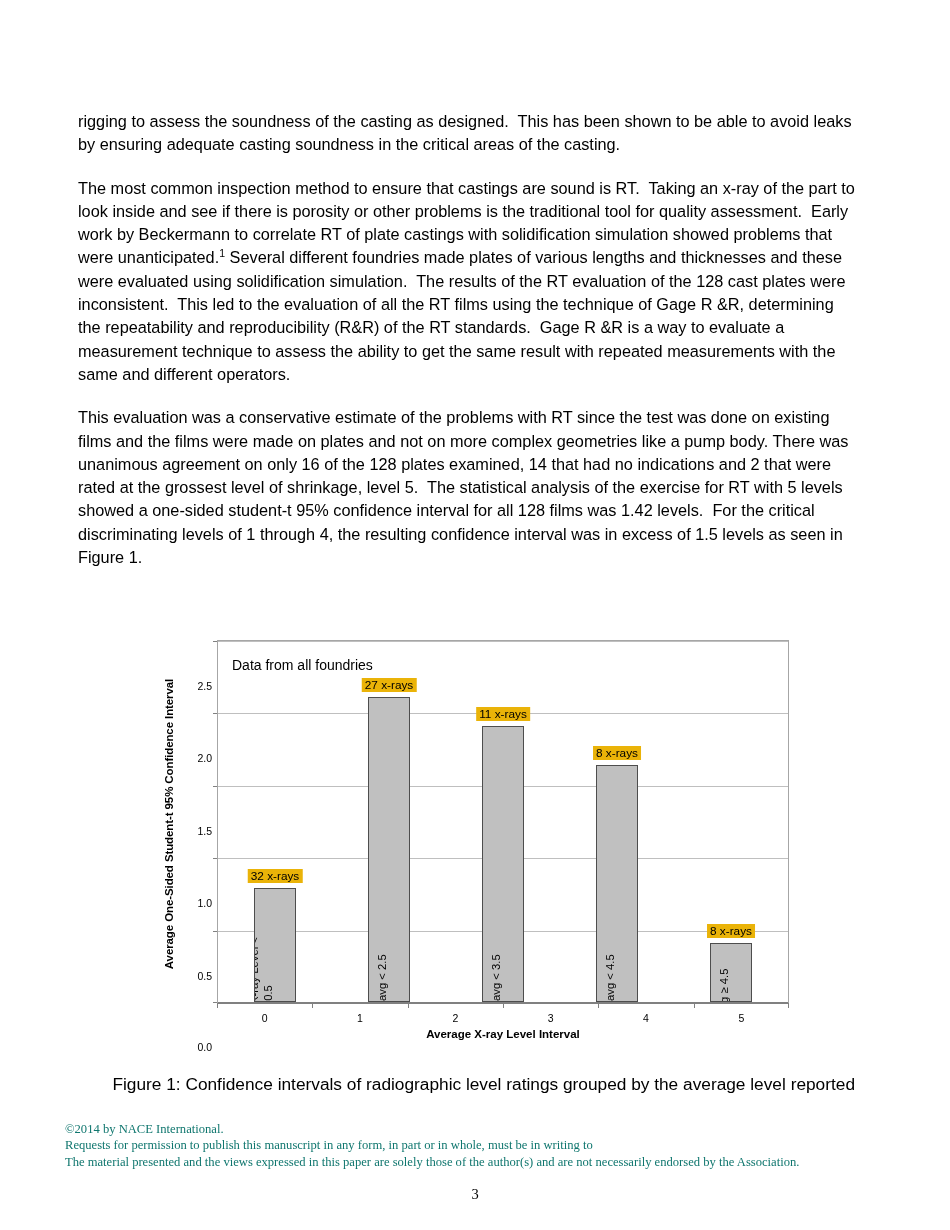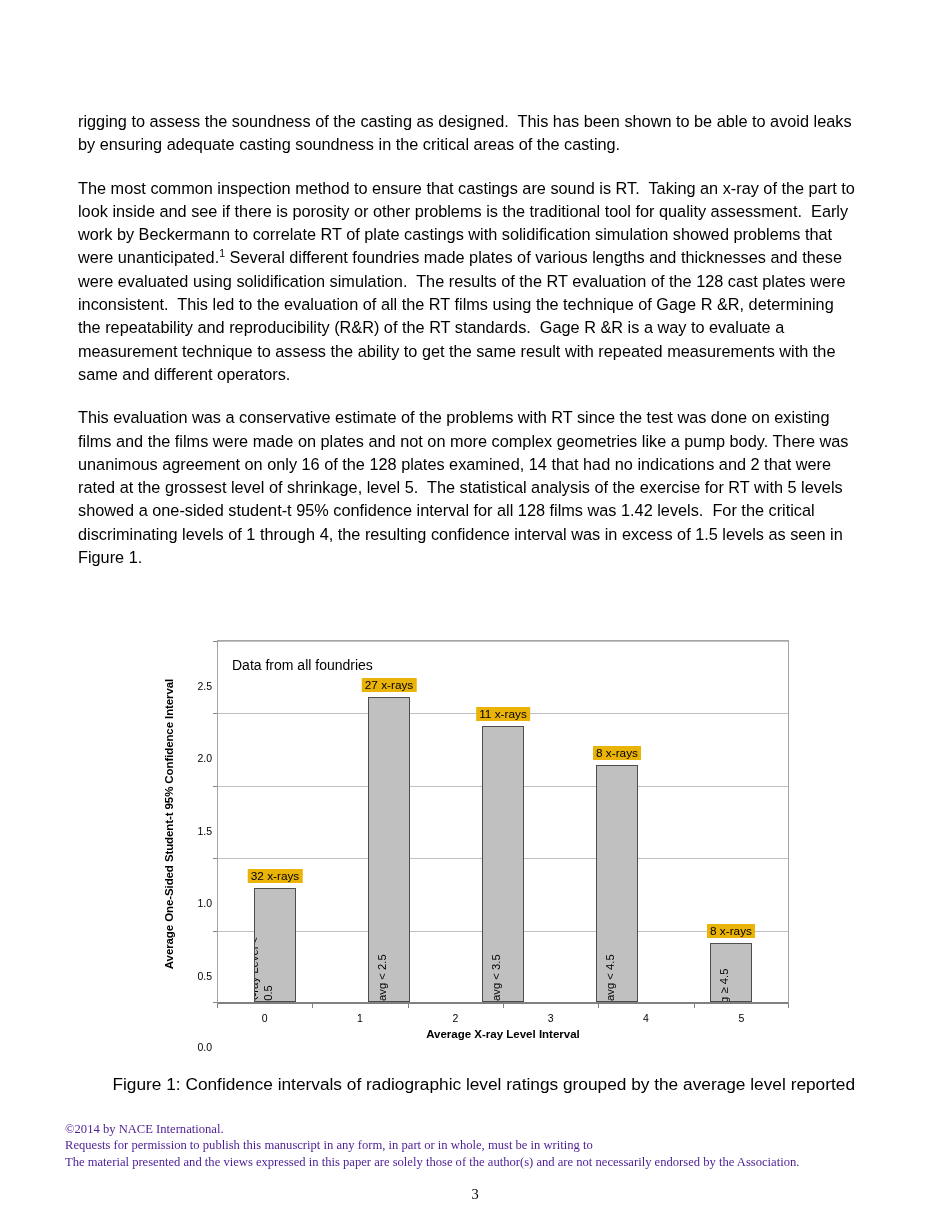--- a/index.html
+++ b/index.html
@@ -264,21 +264,21 @@
 
   
   .footer {
     position: absolute;
     left: 65px;
     top: 1121px;
     width: 800px;
     font-family: "Liberation Serif", serif;
     font-size: 12.6px;
     line-height: 16.4px;
-    color: #4c1d95;
+    color: #0f766e;
   }
   .footer div { white-space: nowrap; }
   .page-number {
     position: absolute;
     left: 0;
     top: 1186px;
     width: 950px;
     text-align: center;
     font-family: "Liberation Serif", serif;
     font-size: 14.5px;

